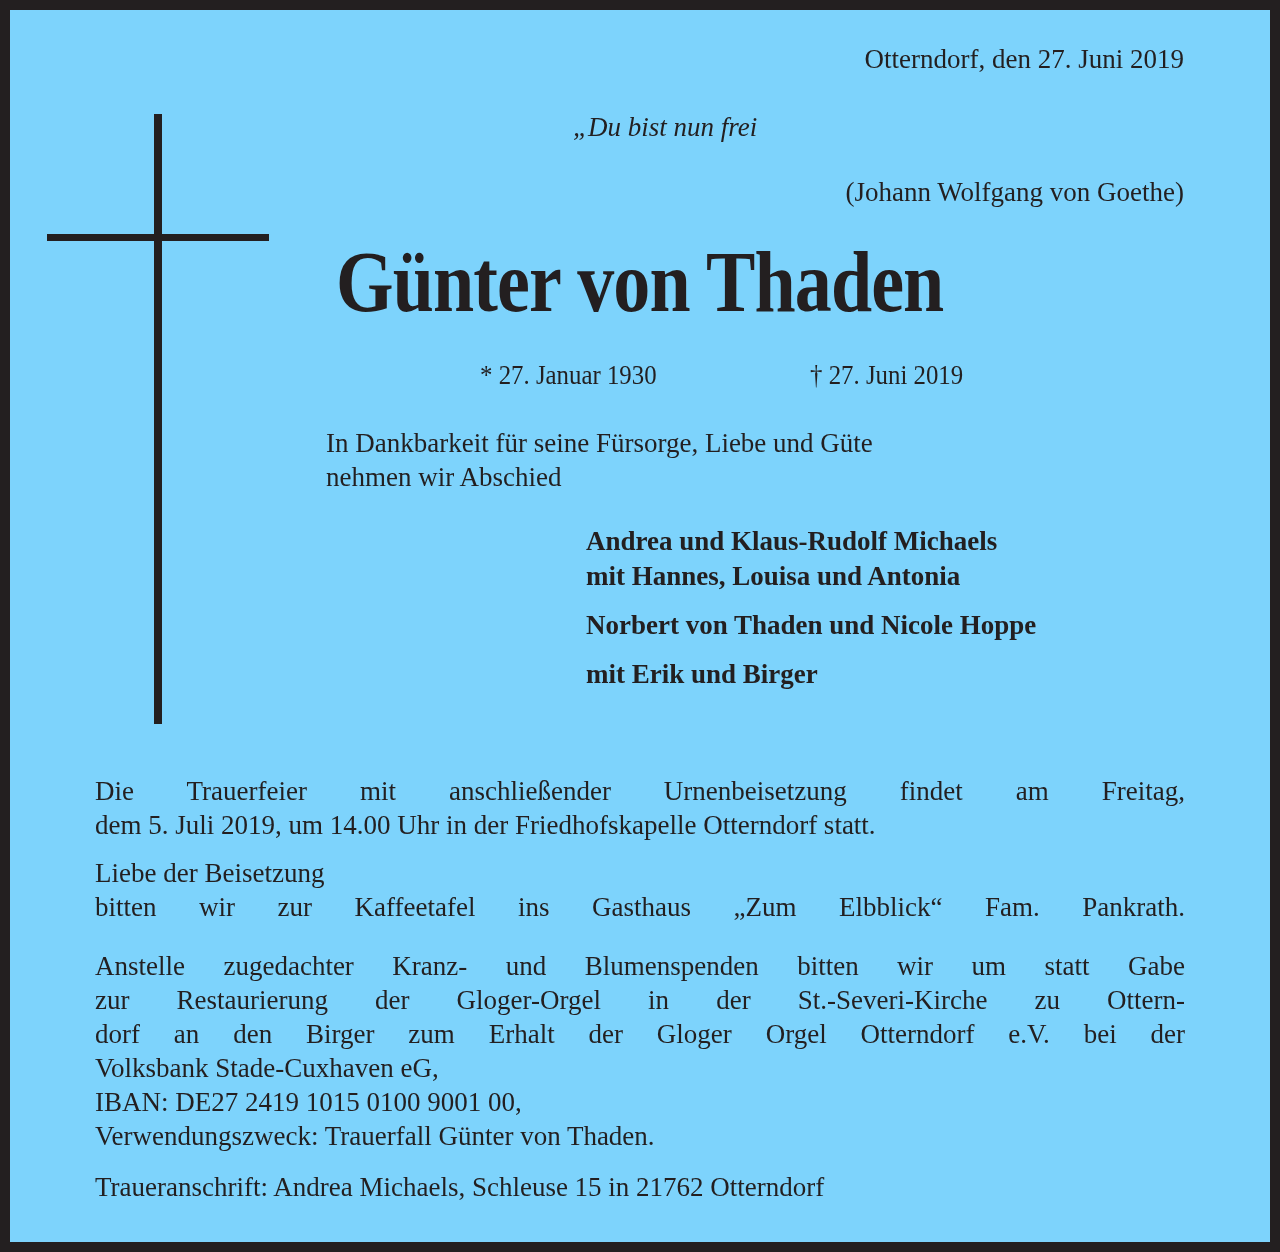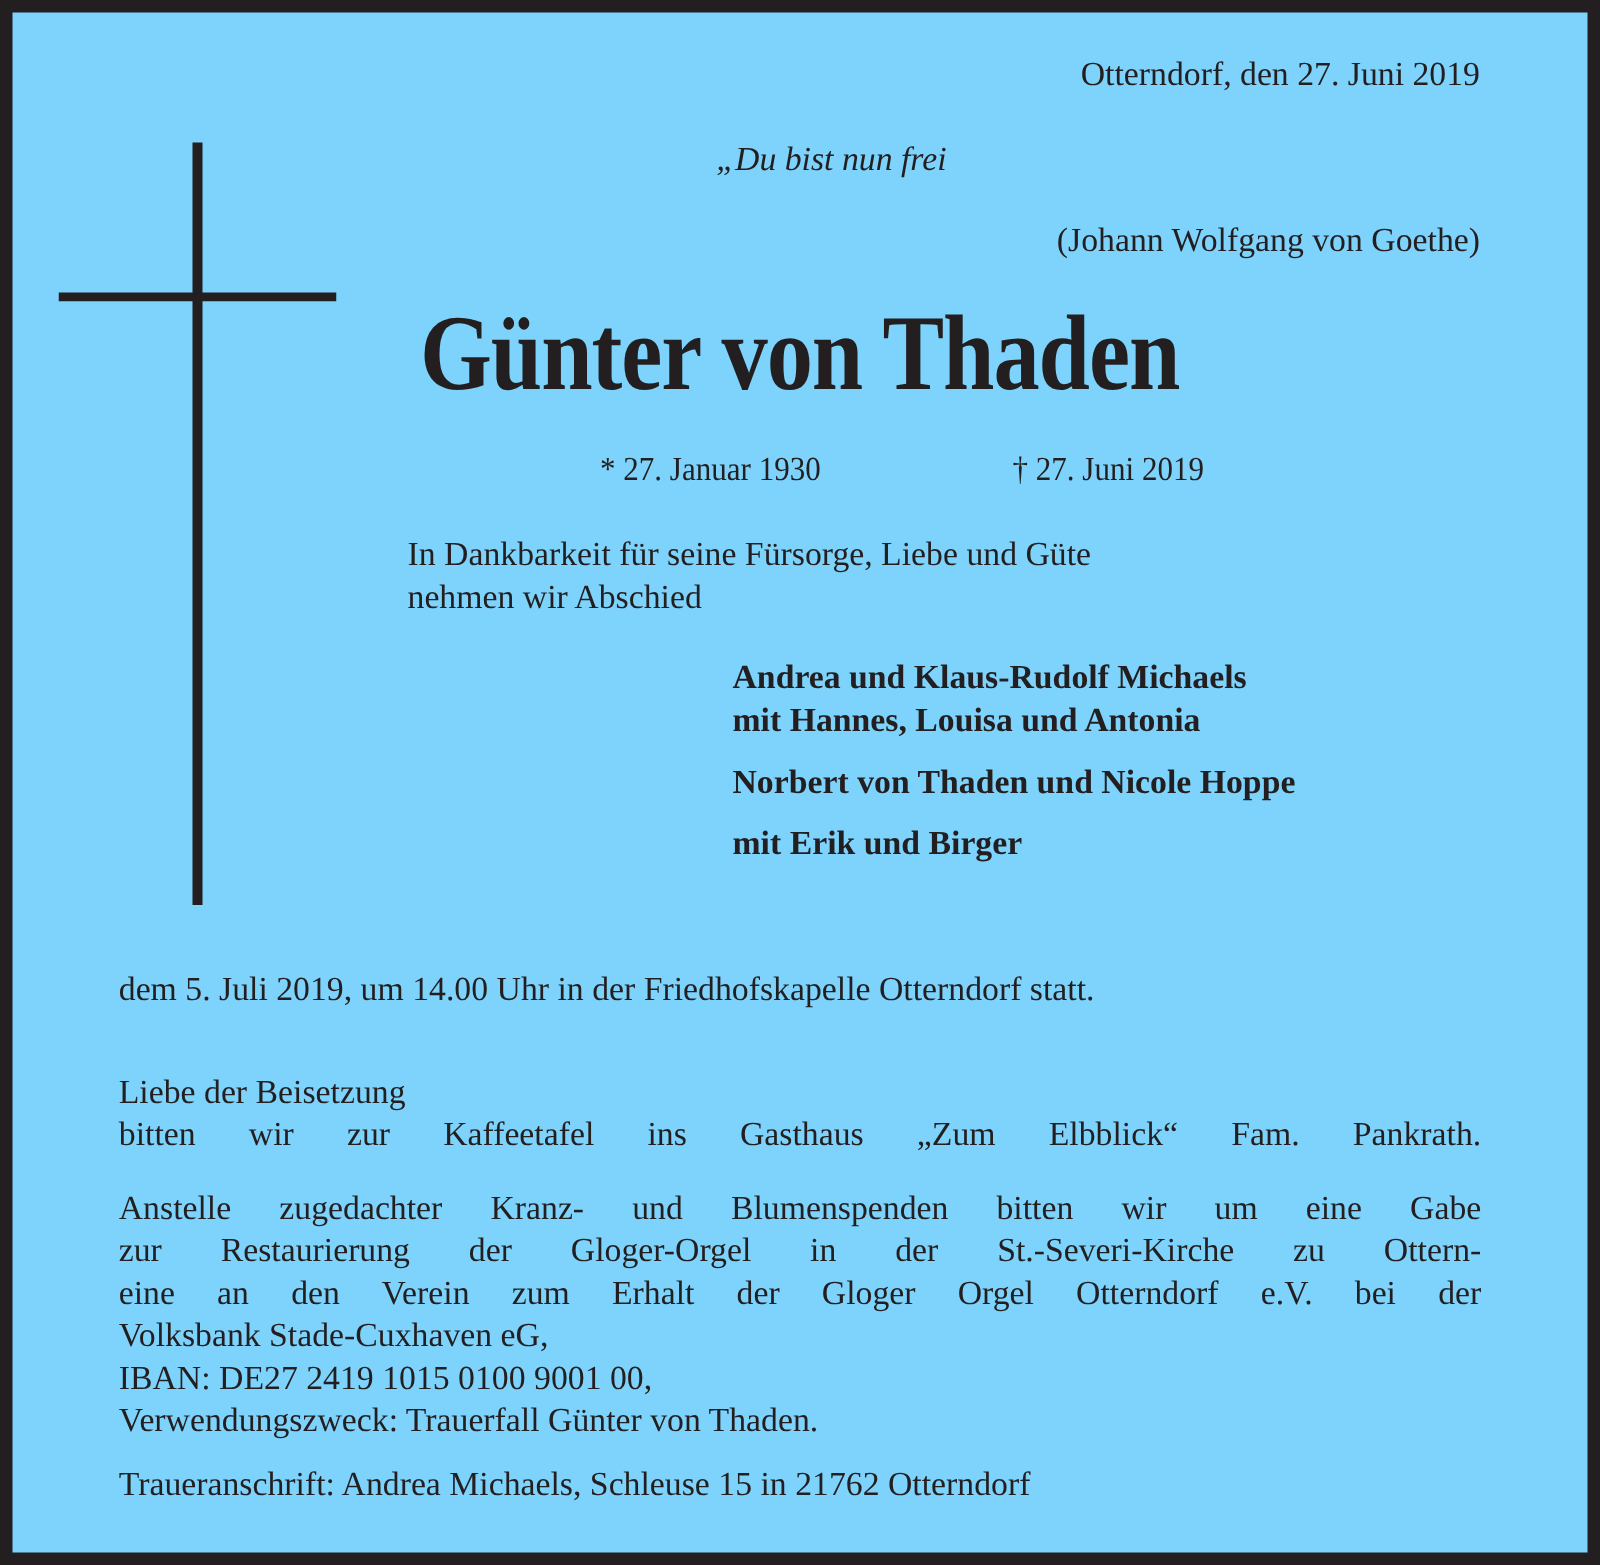--- a/index.html
+++ b/index.html
@@ -72,31 +72,32 @@
     </div>
     <div class="mourner-group">
       <span class="line">Norbert von Thaden und Nicole Hoppe</span>
     </div>
     <div class="mourner-group">
       <span class="line">mit Erik und Birger</span>
     </div>
   </div>
 
   <div class="abs body-text p1">
+    <span class="line justify">Die Trauerfeier mit anschließender Urnenbeisetzung findet am Freitag,</span>
     <span class="line">dem 5. Juli 2019, um 14.00 Uhr in der Friedhofskapelle Otterndorf statt.</span>
   </div>
 
   <div class="abs body-text p2">
     <span class="line">Liebe der Beisetzung</span>
     <span class="line justify">bitten wir zur Kaffeetafel ins Gasthaus „Zum Elbblick“ Fam. Pankrath.</span>
   </div>
 
   <div class="abs body-text p3">
-    <span class="line justify">Anstelle zugedachter Kranz- und Blumenspenden bitten wir um eine Gabe</span>
+    <span class="line justify">Anstelle zugedachter Kranz- und Blumenspenden bitten wir um statt Gabe</span>
     <span class="line justify">zur Restaurierung der Gloger-Orgel in der St.-Severi-Kirche zu Ottern-</span>
-    <span class="line justify">eine an den Verein zum Erhalt der Gloger Orgel Otterndorf e.V. bei der</span>
+    <span class="line justify">dorf an den Birger zum Erhalt der Gloger Orgel Otterndorf e.V. bei der</span>
     <span class="line">Volksbank Stade-Cuxhaven eG,</span>
     <span class="line">IBAN: DE27 2419 1015 0100 9001 00,</span>
     <span class="line">Verwendungszweck: Trauerfall Günter von Thaden.</span>
   </div>
 
   <div class="abs body-text p4">Traueranschrift: Andrea Michaels, Schleuse 15 in 21762 Otterndorf</div>
 </div>
 
 </body></html>

